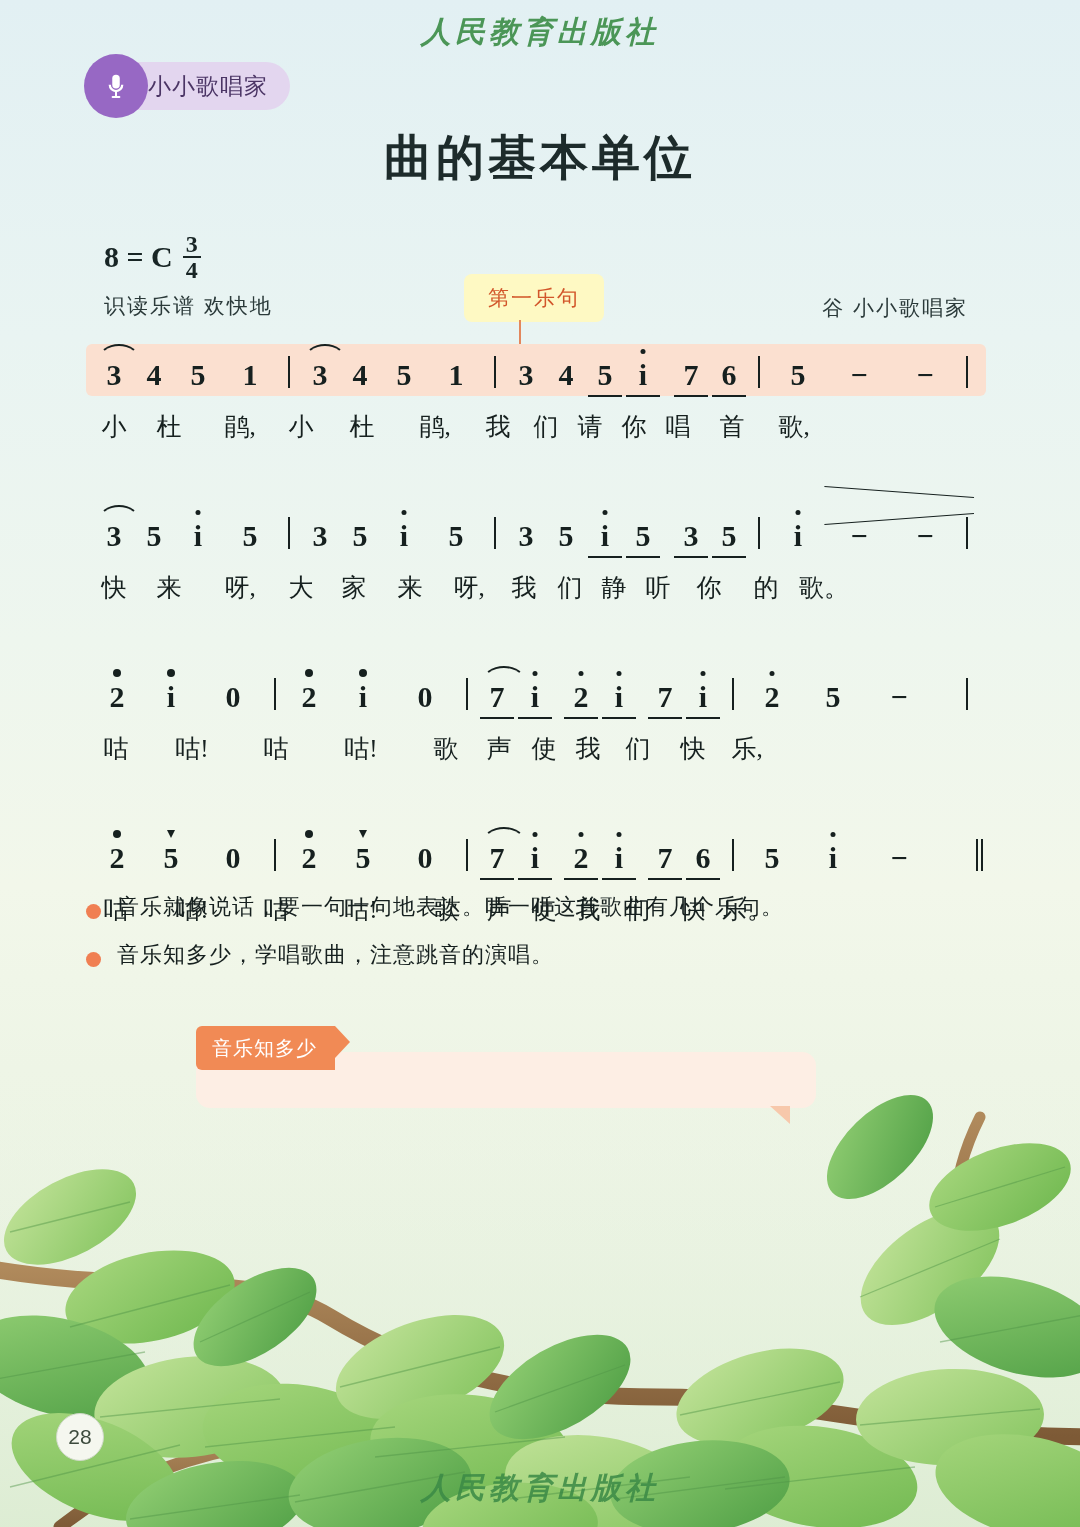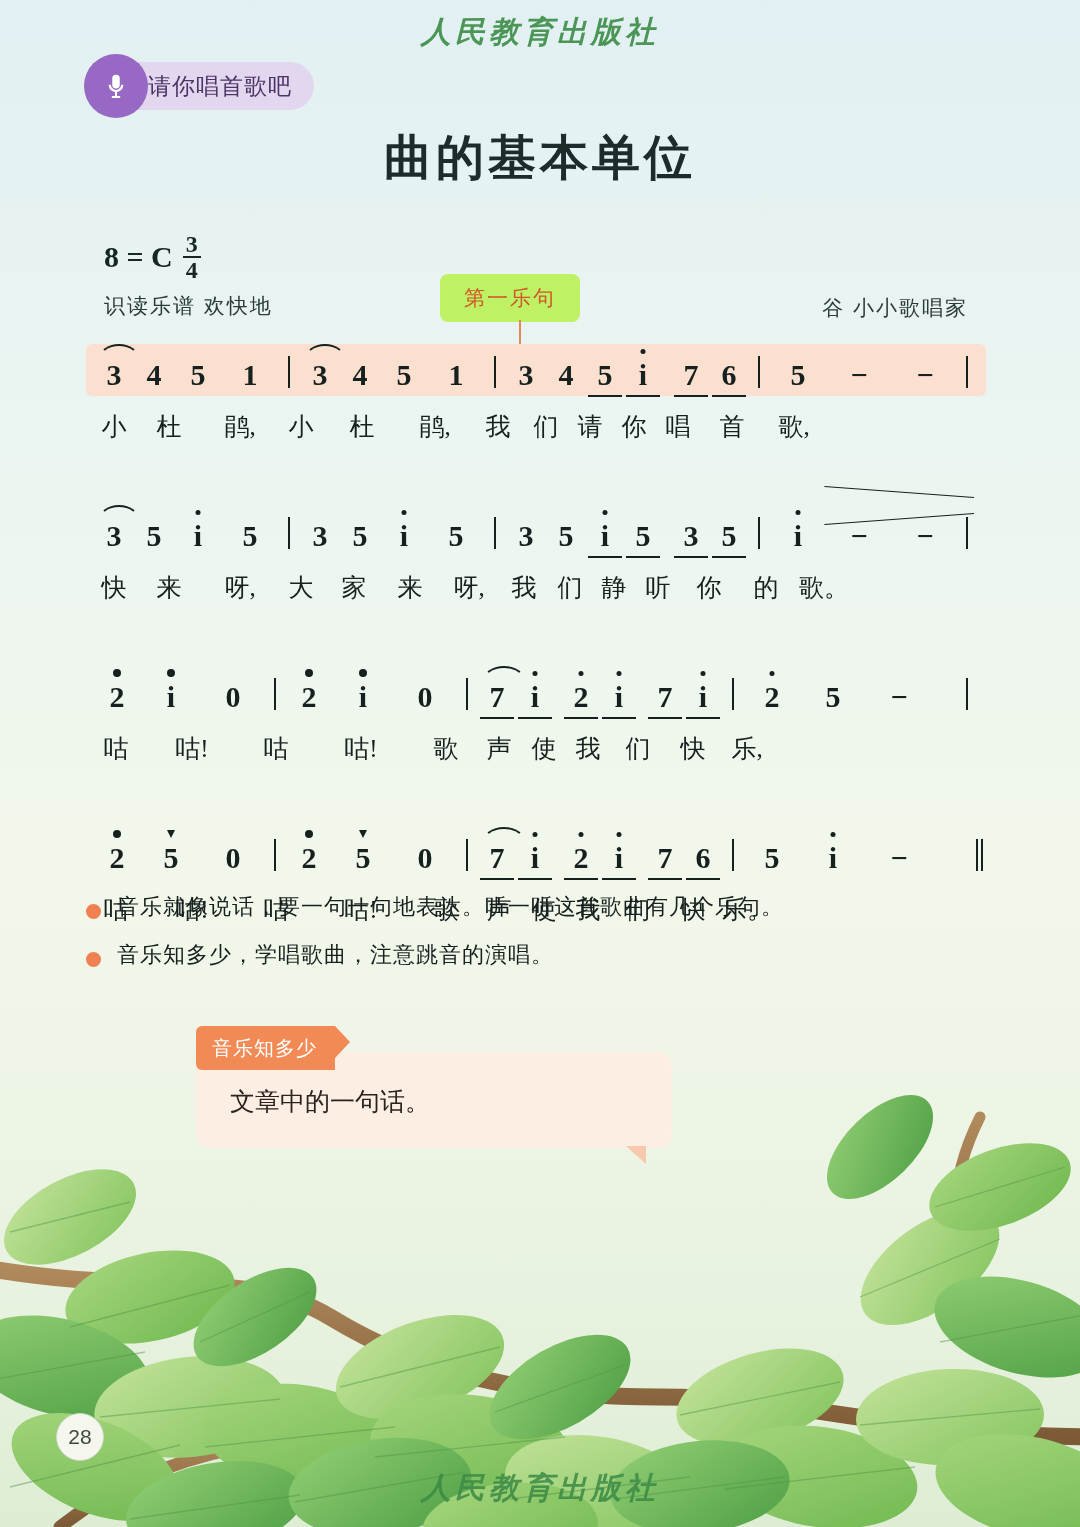--- a/index.html
+++ b/index.html
@@ -113,22 +113,22 @@
     right: 112px;
     font-size: 21px;
     color: #2b3a3a;
     letter-spacing: 2px;
   }
 
   
   .callout {
     position: absolute;
     top: 274px;
-    left: 440px;
-    background: #bef264;
+    left: 464px;
+    background: #fef9c3;
     color: #d2562a;
     font-size: 21px;
     padding: 10px 24px;
     border-radius: 8px;
     letter-spacing: 2px;
   }
   .callout-arrow {
     position: absolute;
     top: 320px;
     left: 519px;
@@ -263,21 +263,21 @@
     background: #f07f52;
     margin: 12px 16px 0 0;
     flex: none;
   }
 
   
   .infobox {
     position: absolute;
     left: 196px;
     top: 1052px;
-    width: 476px;
+    width: 620px;
     background: #fdeee4;
     border-radius: 14px;
     padding: 30px 34px 26px 34px;
     box-sizing: border-box;
     font-family: "Liberation Serif", serif;
     font-size: 25px;
     color: #2a2320;
     line-height: 1.6;
   }
   .infobox .tail {
@@ -426,21 +426,21 @@
 
 <div class="badge">
   <span class="mic">
     <svg width="30" height="30" viewBox="0 0 24 24" fill="#ffffff">
       <rect x="9" y="3" width="6" height="11" rx="3"></rect>
       <path d="M7 11a5 5 0 0 0 10 0" stroke="#ffffff" stroke-width="1.8" fill="none"></path>
       <rect x="11.2" y="16" width="1.6" height="4"></rect>
       <rect x="8.5" y="20" width="7" height="1.6" rx=".8"></rect>
     </svg>
   </span>
-  <span>请你唱首歌吧</span>
+  <span>小小歌唱家</span>
 </div>
 
 <div class="song-title">曲的基本单位</div>
 
 <div class="keysig">
   <span>8 = C</span>
   <span class="frac">
     <span class="num">3</span>
     <span class="den">4</span>
   </span>
@@ -650,17 +650,16 @@
     <span>音乐就像说话，要一句一句地表达。听一听这首歌曲有几个乐句。</span>
   </div>
   <div class="bullet-line">
     <span class="bullet-dot"></span>
     <span>音乐知多少，学唱歌曲，注意跳音的演唱。</span>
   </div>
 </div>
 
 <div class="infobox">
   <span class="info-tab">音乐知多少</span>
-  <div>文章中的一句话。</div>
   <span class="tail"></span>
 </div>
 
 <div class="pageno">28</div>
 
 </body></html>

